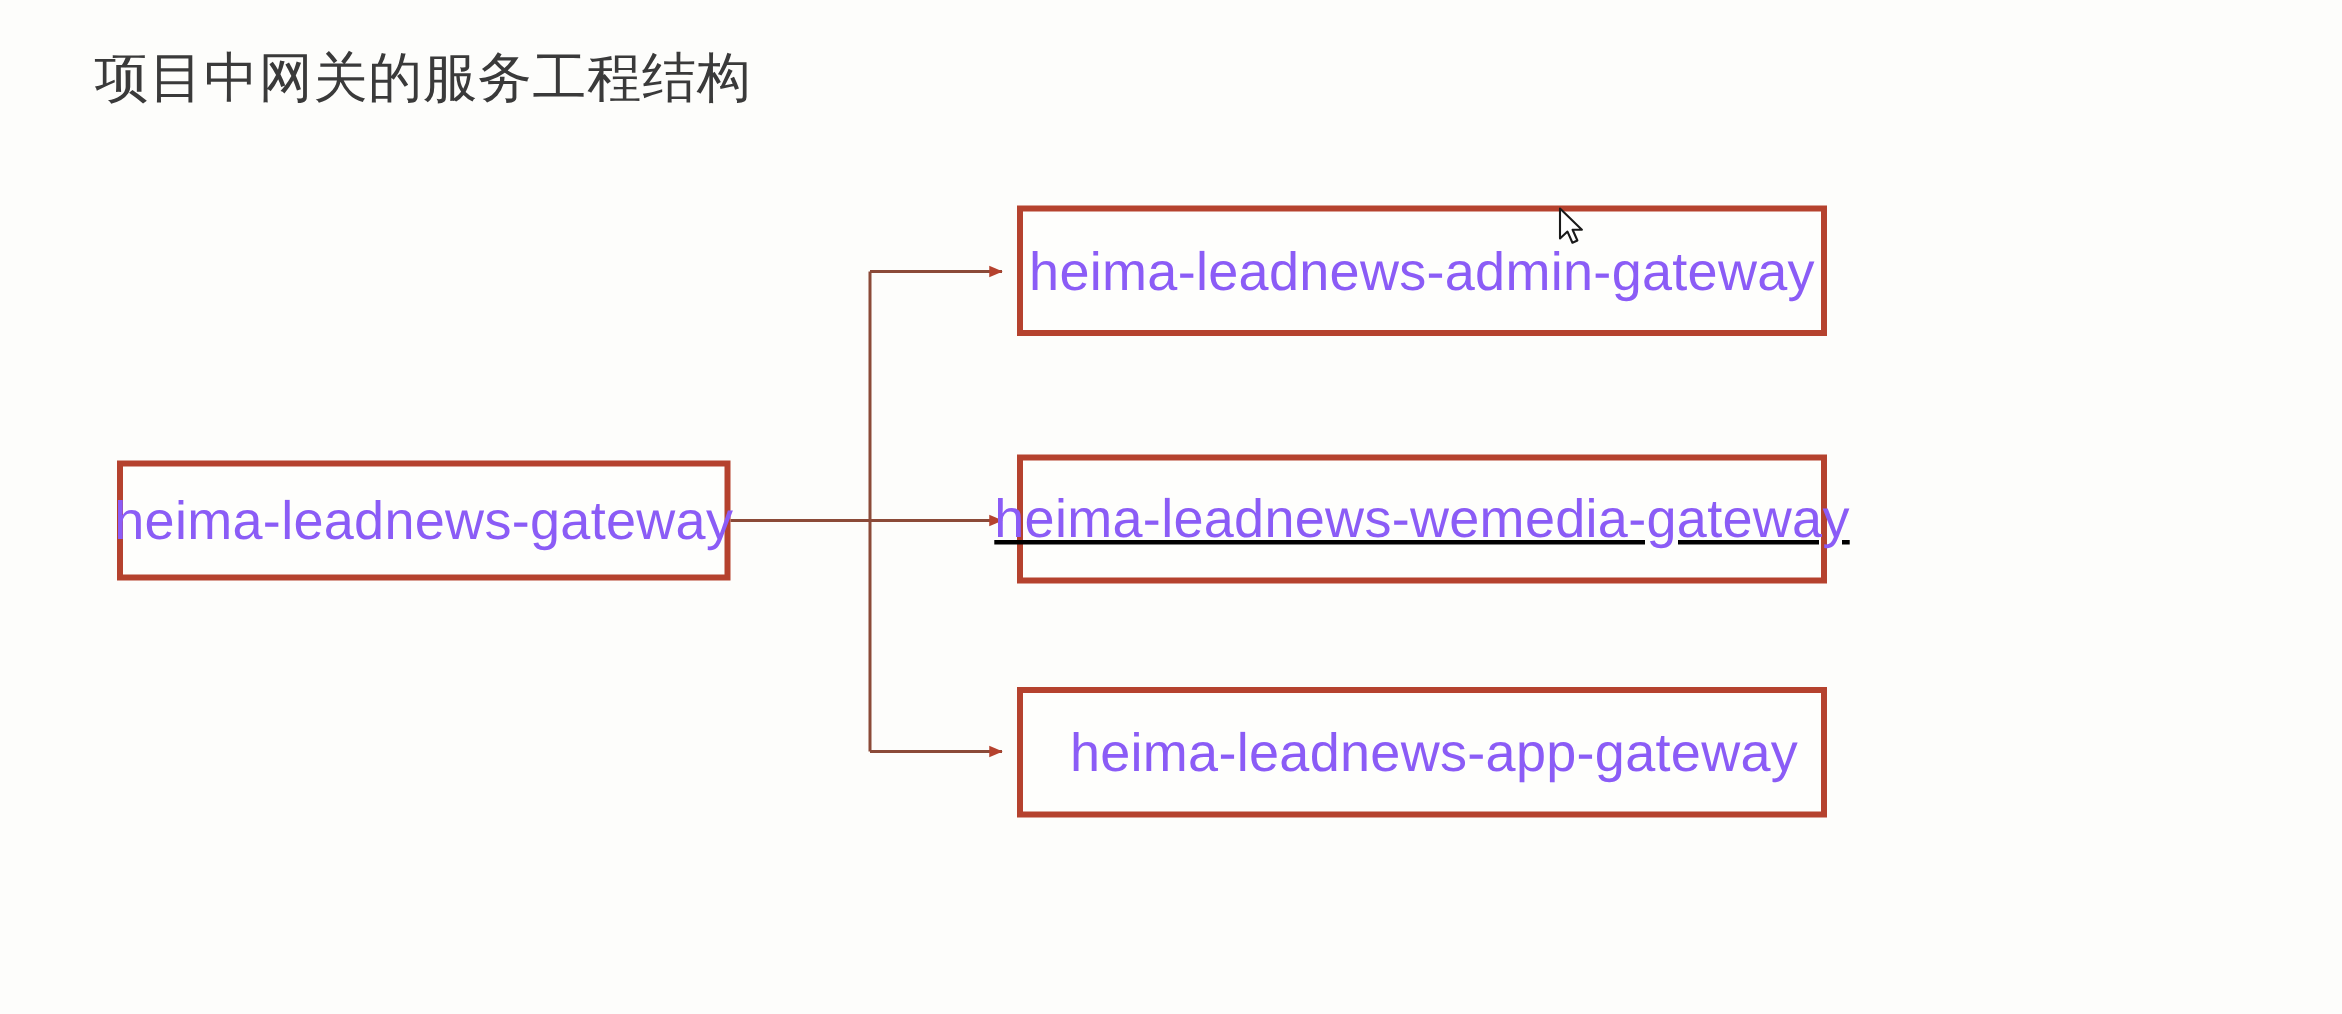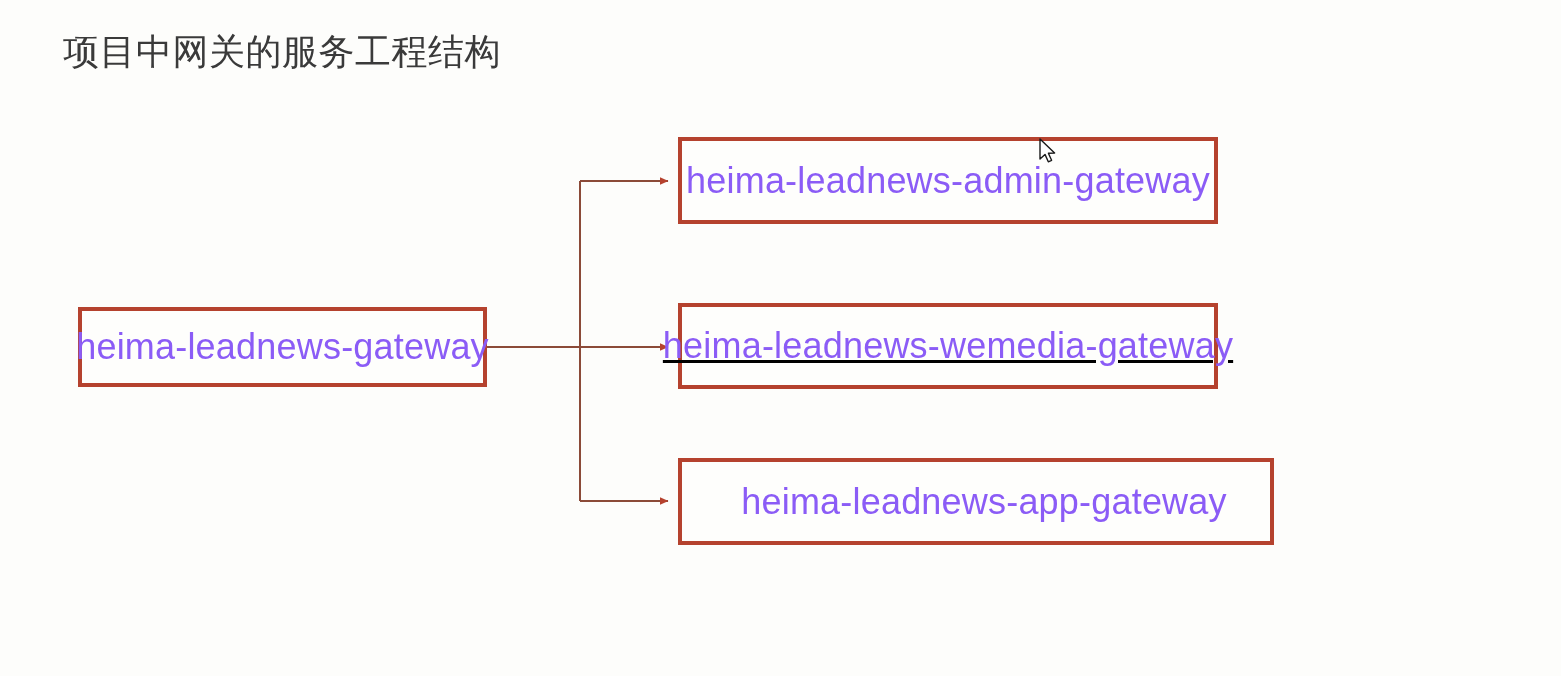--- a/index.html
+++ b/index.html
@@ -64,21 +64,21 @@
   #node-wemedia {
     left: 678px;
     top: 303px;
     width: 540px;
     height: 86px;
     text-decoration: underline;
   }
   #node-app {
     left: 678px;
     top: 458px;
-    width: 596px;
+    width: 540px;
     height: 87px;
     padding-left: 16px;
   }
 
   
   #connectors {
     position: absolute;
     left: 0;
     top: 0;
     width: 1561px;

